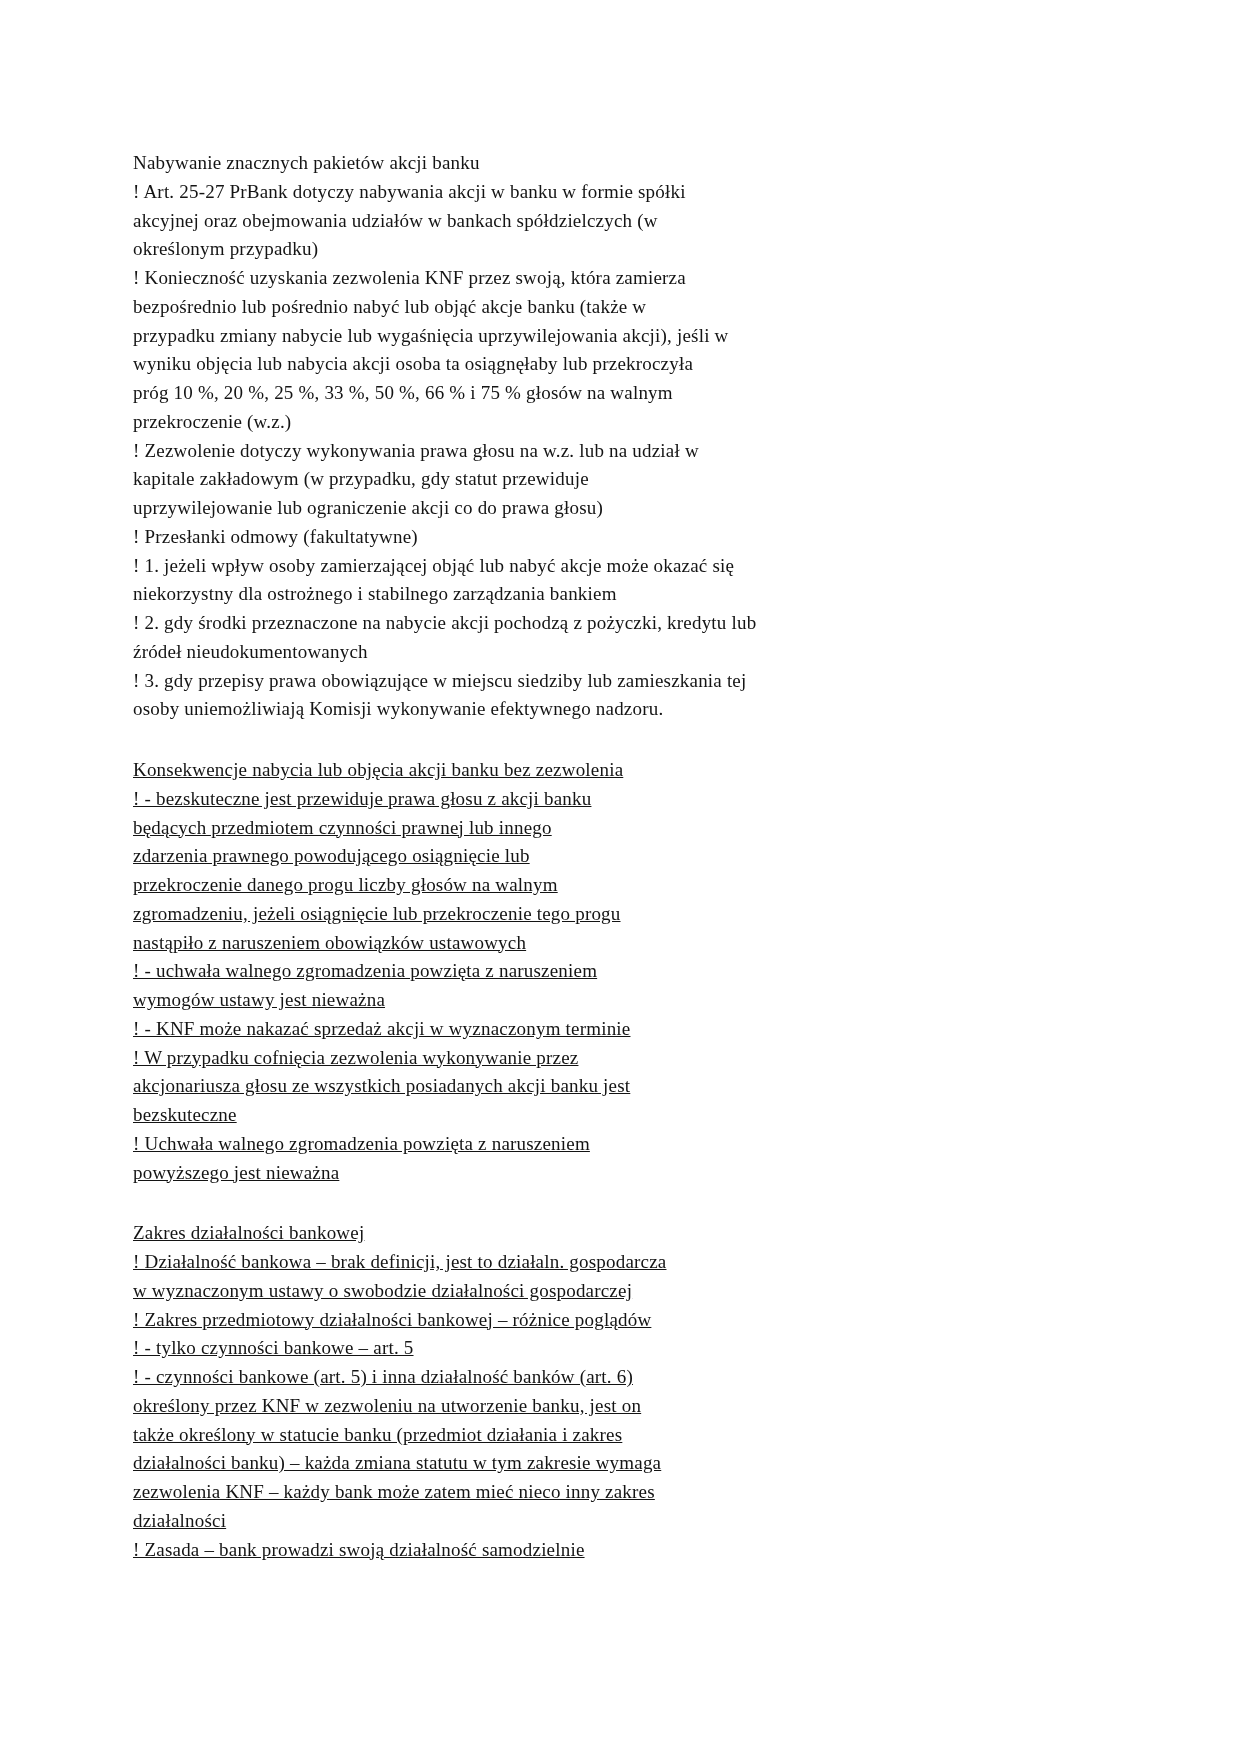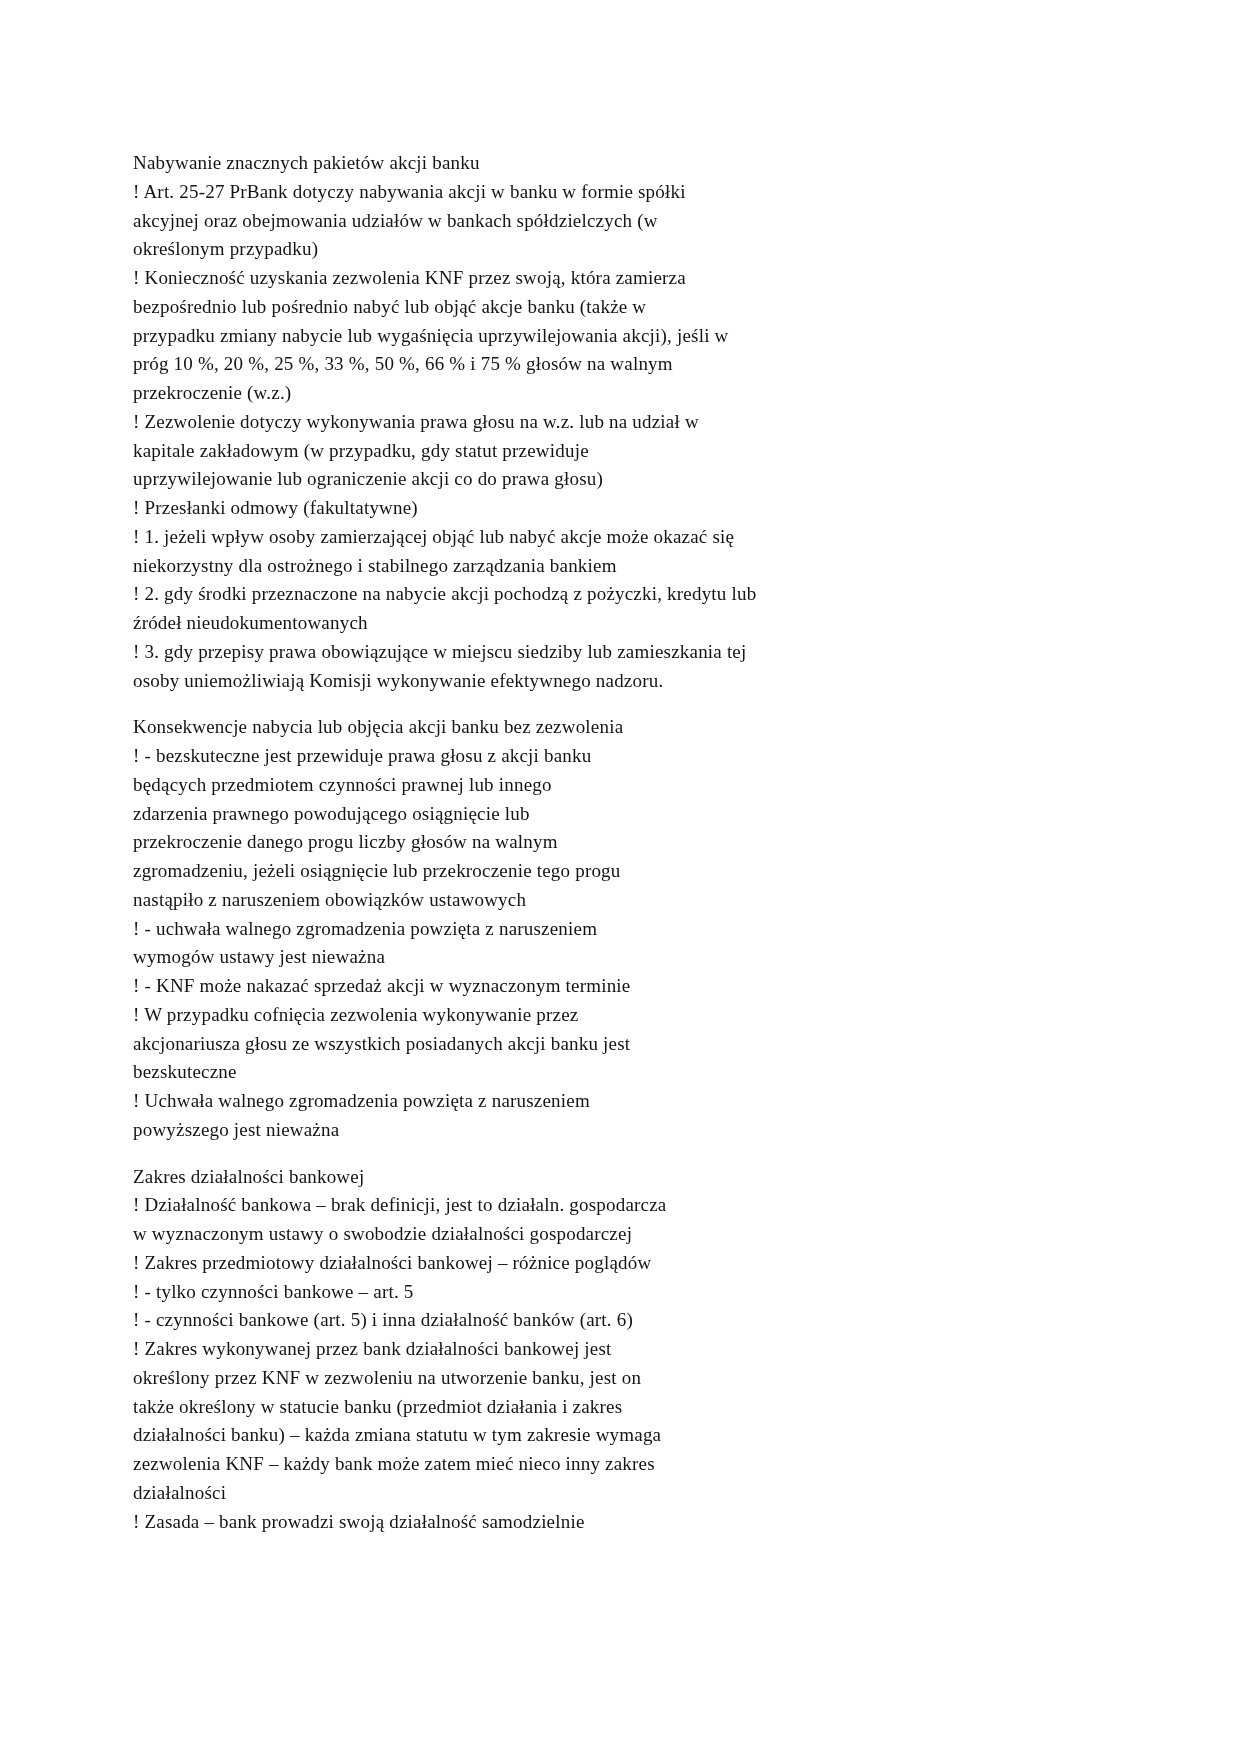--- a/index.html
+++ b/index.html
@@ -20,39 +20,41 @@
     top: 149px;
     width: 980px;
     font-family: "Liberation Serif", "DejaVu Serif", serif;
     font-size: 19px;
     line-height: 28.75px;
     letter-spacing: 0.2px;
     color: #141414;
     -webkit-font-smoothing: antialiased;
   }
   .section + .section {
-    margin-top: 18px; 
+    margin-top: 32px; 
+    text-decoration: underline;
   }
   .line {
     white-space: pre;
   }
 </style>
 </head>
 <body>
 
 <div class="page">
   <div class="doc" id="doc">
       <div class="section">
         <div class="line">Nabywanie znacznych pakietów akcji banku</div>
         <div class="line">! Art. 25-27 PrBank dotyczy nabywania akcji w banku w formie spółki</div>
         <div class="line">akcyjnej oraz obejmowania udziałów w bankach spółdzielczych (w</div>
         <div class="line">określonym przypadku)</div>
         <div class="line">! Konieczność uzyskania zezwolenia KNF przez swoją, która zamierza</div>
         <div class="line">bezpośrednio lub pośrednio nabyć lub objąć akcje banku (także w</div>
         <div class="line">przypadku zmiany nabycie lub wygaśnięcia uprzywilejowania akcji), jeśli w</div>
+        <div class="line">wyniku objęcia lub nabycia akcji osoba ta osiągnęłaby lub przekroczyła</div>
         <div class="line">próg 10 %, 20 %, 25 %, 33 %, 50 %, 66 % i 75 % głosów na walnym</div>
         <div class="line">przekroczenie (w.z.)</div>
         <div class="line">! Zezwolenie dotyczy wykonywania prawa głosu na w.z. lub na udział w</div>
         <div class="line">kapitale zakładowym (w przypadku, gdy statut przewiduje</div>
         <div class="line">uprzywilejowanie lub ograniczenie akcji co do prawa głosu)</div>
         <div class="line">! Przesłanki odmowy (fakultatywne)</div>
         <div class="line">! 1. jeżeli wpływ osoby zamierzającej objąć lub nabyć akcje może okazać się</div>
         <div class="line">niekorzystny dla ostrożnego i stabilnego zarządzania bankiem</div>
         <div class="line">! 2. gdy środki przeznaczone na nabycie akcji pochodzą z pożyczki, kredytu lub</div>
         <div class="line">źródeł nieudokumentowanych</div>
@@ -76,21 +78,20 @@
         <div class="line">! Uchwała walnego zgromadzenia powzięta z naruszeniem</div>
         <div class="line">powyższego jest nieważna</div>
       </div>
       <div class="section">
         <div class="line">Zakres działalności bankowej</div>
         <div class="line">! Działalność bankowa – brak definicji, jest to działaln. gospodarcza</div>
         <div class="line">w wyznaczonym ustawy o swobodzie działalności gospodarczej</div>
         <div class="line">! Zakres przedmiotowy działalności bankowej – różnice poglądów</div>
         <div class="line">! - tylko czynności bankowe – art. 5</div>
         <div class="line">! - czynności bankowe (art. 5) i inna działalność banków (art. 6)</div>
-        <div class="line">! Zakres wykonywanej przez bank działalności bankowej jest</div>
         <div class="line">określony przez KNF w zezwoleniu na utworzenie banku, jest on</div>
         <div class="line">także określony w statucie banku (przedmiot działania i zakres</div>
         <div class="line">działalności banku) – każda zmiana statutu w tym zakresie wymaga</div>
         <div class="line">zezwolenia KNF – każdy bank może zatem mieć nieco inny zakres</div>
         <div class="line">działalności</div>
         <div class="line">! Zasada – bank prowadzi swoją działalność samodzielnie</div>
       </div>
     </div>
 </div>
 

